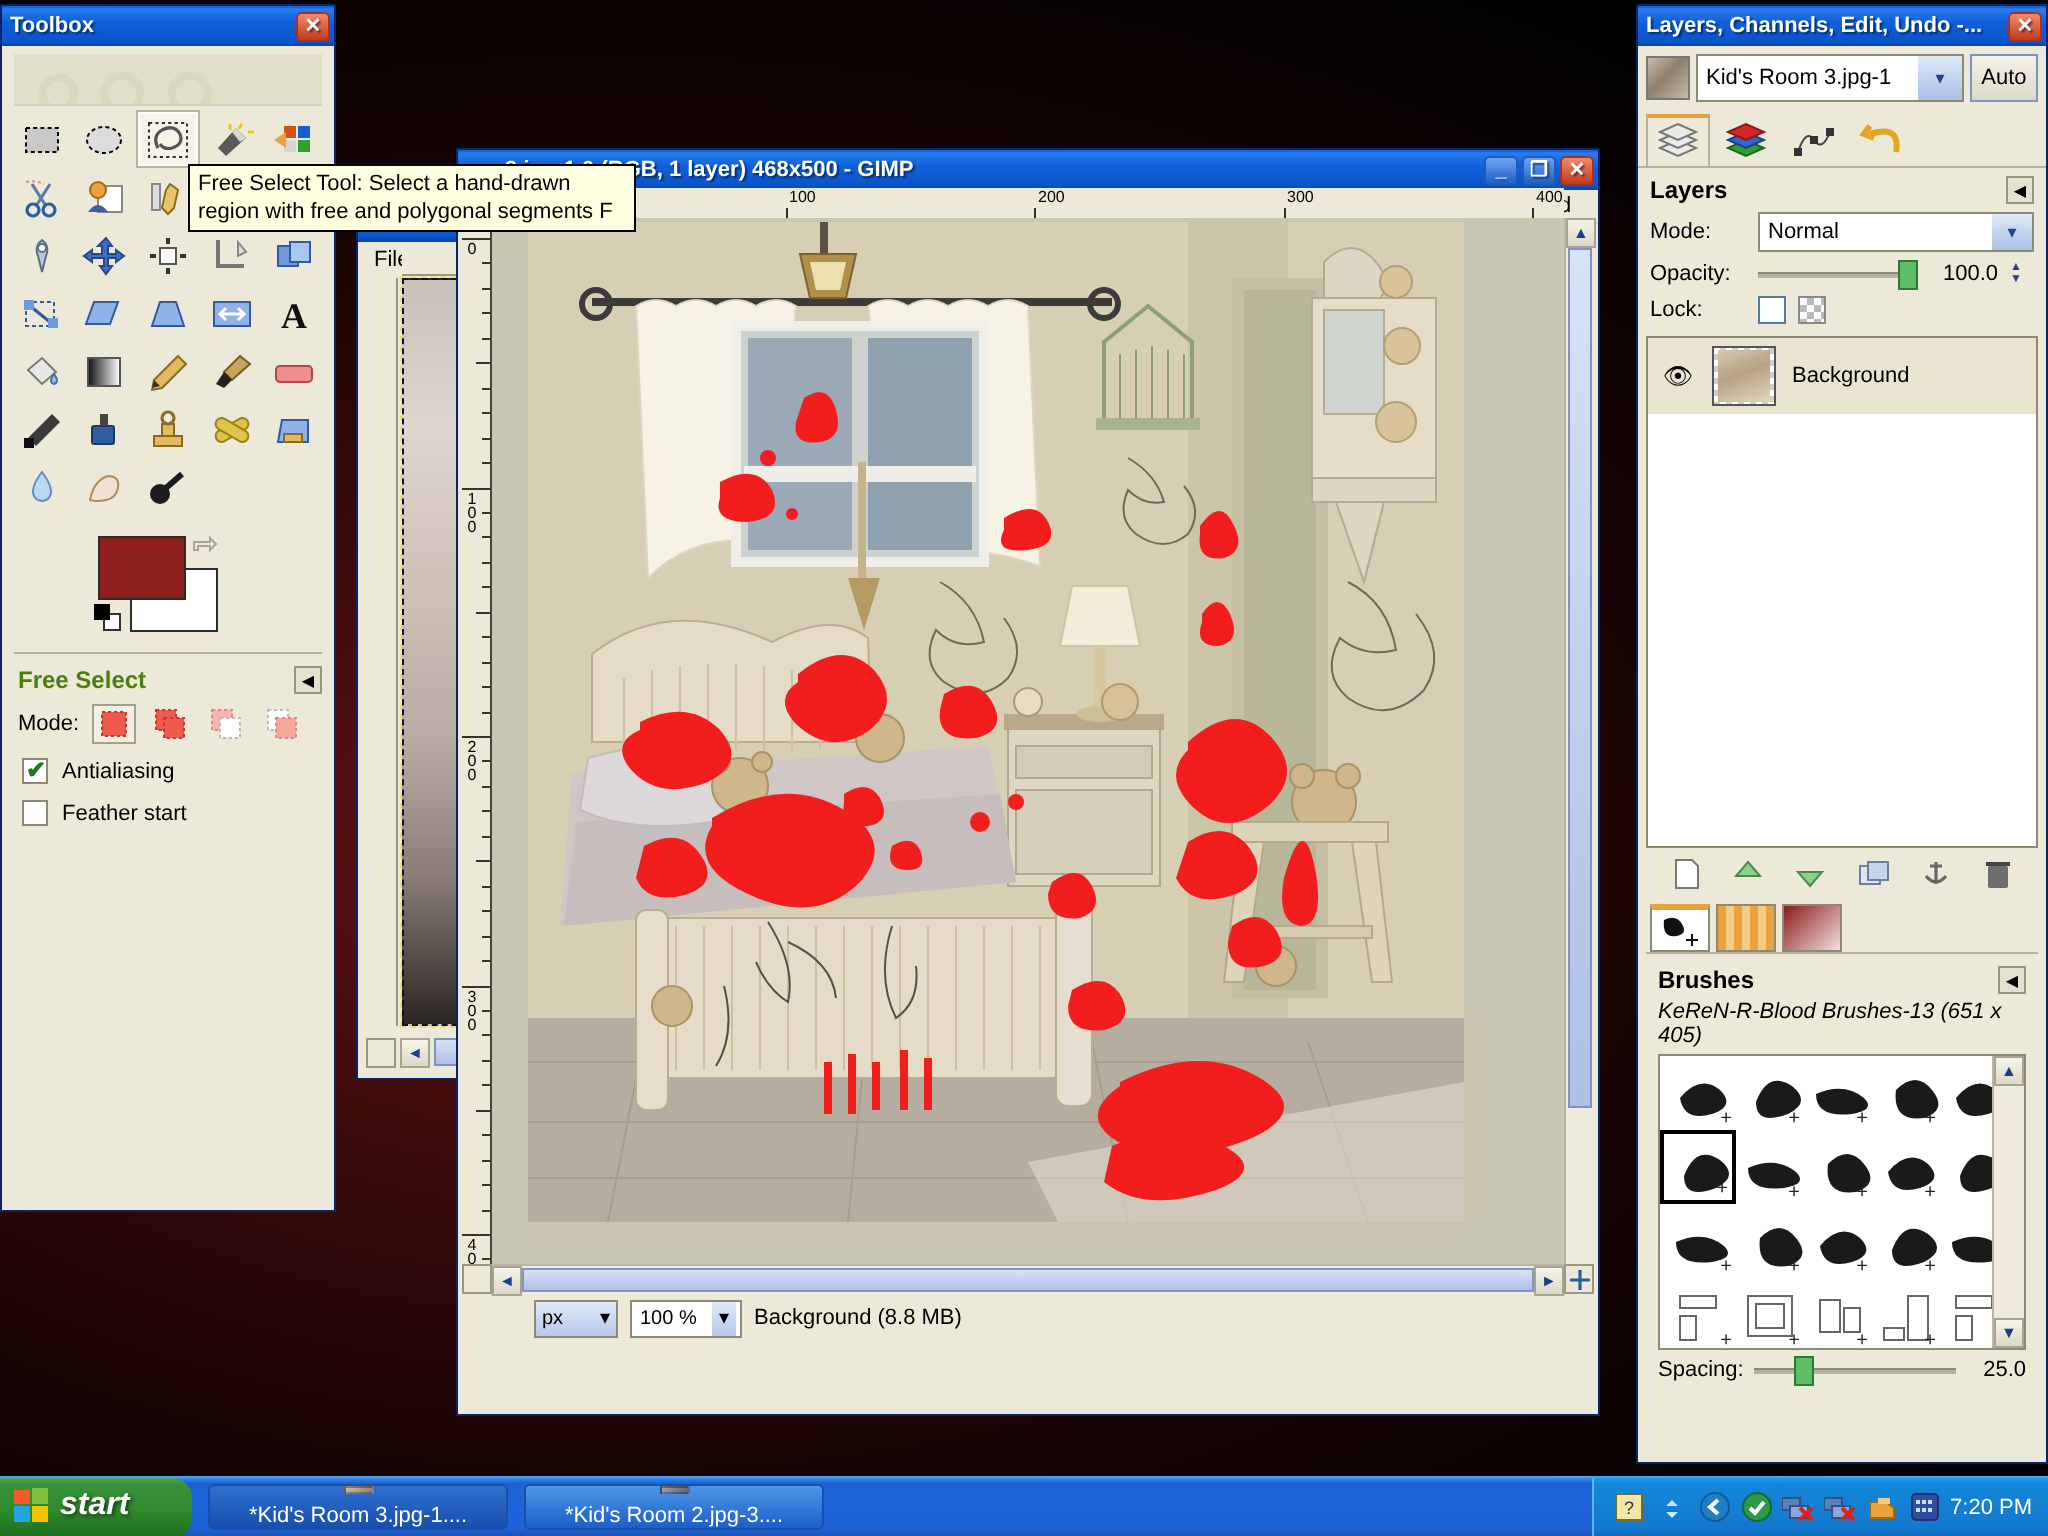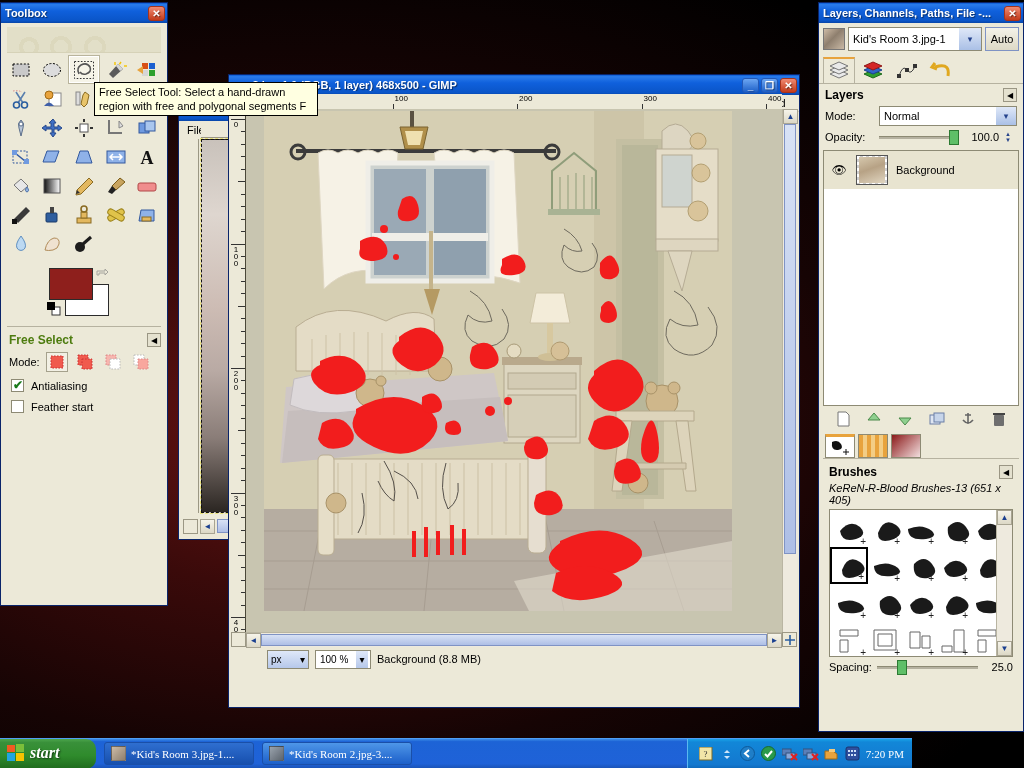--- a/index.html
+++ b/index.html
@@ -187,33 +187,33 @@
   .brush-name { font-size:11px; font-style:italic; padding:1px 6px 3px 6px;}
   .brushgrid-wrap { margin:0 6px; border:1px solid #8d8a74; background:#fff; height:148px; display:flex;}
   .brushgrid { flex:1; display:grid; grid-template-columns:repeat(5,1fr); grid-auto-rows:37px; overflow:hidden;}
   .bcell { display:flex;align-items:center;justify-content:center; position:relative; cursor:pointer;}
   .bcell.sel { border:2px solid #000; }
   .bscroll { width:16px; background:#eeeade; border-left:1px solid #b9b5a2; display:flex; flex-direction:column;
      justify-content:space-between;}
   .spacing-row { display:flex; align-items:center; gap:5px; padding:3px 6px; font-size:11px;}
 
   
-  #taskbar { position:absolute; left:0; bottom:0; width:912px; height:30px;
+  #taskbar { position:absolute; left:0; bottom:0; width:1024px; height:30px;
     background: linear-gradient(to bottom,#3a8ce8 0%,#1d63d6 9%,#1f62d8 85%,#1b54b8 100%);
-    border-top:1px solid #4f9ef4; display:flex; align-items:center;font-family:Liberation Serif, serif; }
+    border-top:1px solid #4f9ef4; display:flex; align-items:center; }
   #startbtn {
     height:30px; min-width:96px; display:flex; align-items:center; gap:5px; padding:0 16px 2px 7px;
     background: linear-gradient(to bottom,#4ca64c 0%,#39903a 12%,#2f8b2c 55%,#1f6b1d 100%);
     border-radius: 0 10px 10px 0; color:#fff; font-weight:bold; font-style:italic; font-size:16px;
     text-shadow:1px 1px 2px rgba(0,0,0,.6); cursor:pointer;
   }
   .tbtask {
     height:23px; min-width:150px; margin-left:8px; display:flex; align-items:center; gap:5px; padding:0 6px;
     background: linear-gradient(to bottom,#4e96e8,#1c5fc9); border:1px solid #1a4fa8; border-radius:3px;
-    color:#fff; font-size:11px; cursor:pointer; overflow:hidden; white-space:nowrap;
+    color:#fff; font-size:11px; cursor:pointer; overflow:hidden; white-space:nowrap;flex-direction:column;
   }
   .tbtask .ti { width:15px;height:15px;border:1px solid rgba(0,0,0,.3);}
   #tray { margin-left:auto; height:30px; display:flex; align-items:center; gap:5px; padding:0 8px 0 10px;
     background: linear-gradient(to bottom,#19a3e8 0%,#1287d8 10%,#1378cf 85%,#0e66b6 100%);
     border-left:1px solid #5ab8f0; color:#fff; font-size:11px;}
   .trayic { width:16px;height:16px; display:flex;align-items:center;justify-content:center;}
 </style>
 </head>
 <body>
 
@@ -828,21 +828,21 @@
     </div>
   </div>
 
   <div id="tooltip">
     <div>Free Select Tool: Select a hand-drawn</div>
     <div>region with free and polygonal segments  F</div>
   </div>
 
   <div class="xp-win" id="dock">
     <div class="dtitle">
-      <span style="flex:1;overflow:hidden;white-space:nowrap;">Layers, Channels, Paths, File -...</span>
+      <span style="flex:1;overflow:hidden;white-space:nowrap;">Layers, Channels, Edit, Undo -...</span>
       <div class="tbtn close">✕</div>
     </div>
 
     <div class="imgsel">
       <div class="thumb"></div>
       <div class="combo">
         <span>Kid's Room 3.jpg-1</span>
         <span class="carrow">▾</span>
       </div>
       <div class="autobtn">Auto</div>
@@ -901,20 +901,25 @@
         <div class="track"></div>
         <div class="knob"></div>
       </div>
       <span style="width:34px;text-align:right;">100.0</span>
       <div class="spin">
           <span>▲</span>
           <span>▼</span>
         </div>
     </div>
 
+    <div class="drow">
+      <span class="dl">Lock:</span>
+      <div class="lock-sw"></div>
+      <div class="lock-alpha"></div>
+    </div>
 
     <div class="layerlist">
       <div class="layer-row">
         <span class="eye">👁</span>
         <div class="ly-thumb"></div>
         <span>Background</span>
       </div>
     </div>
 
     <div class="layer-actions">

